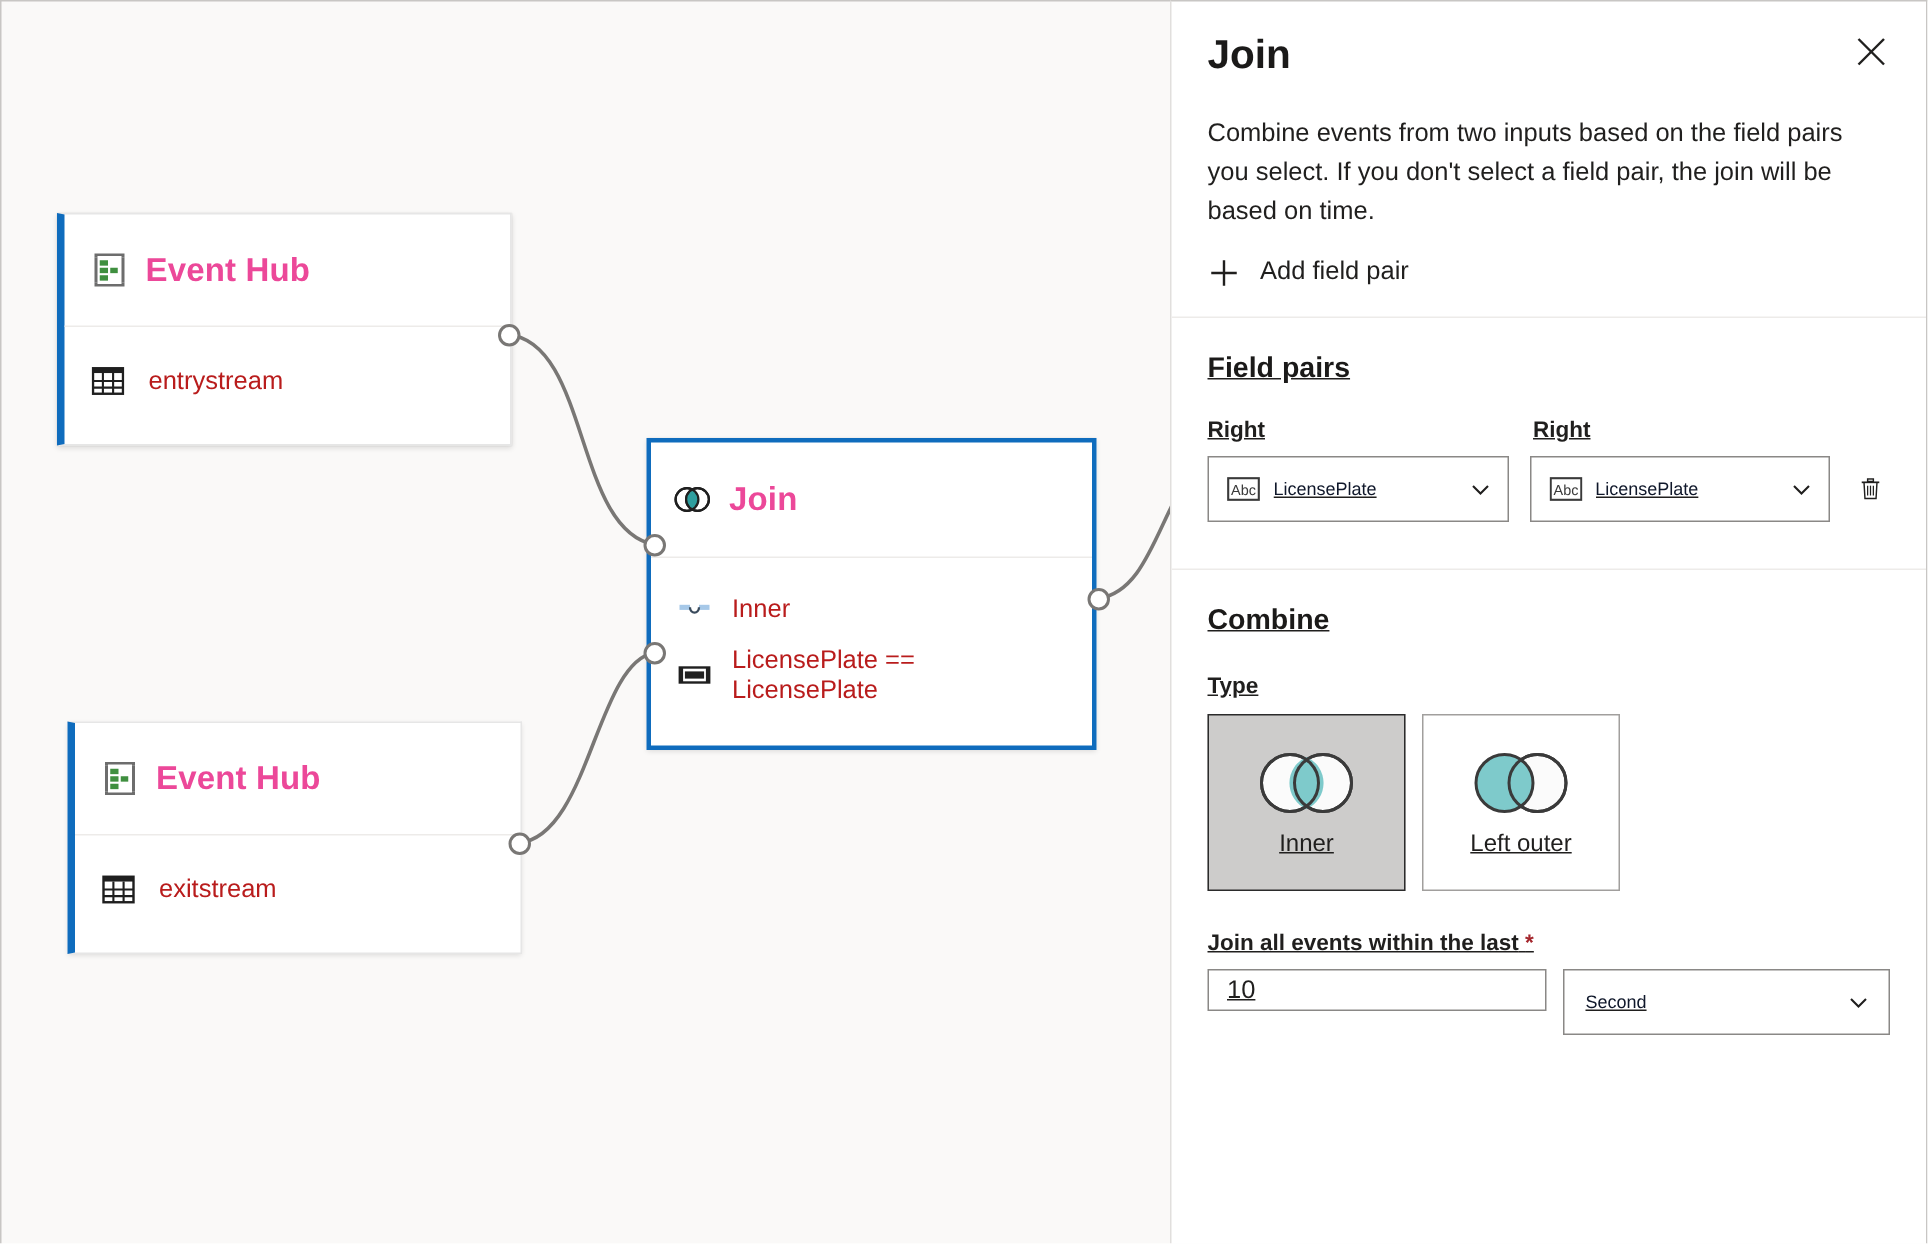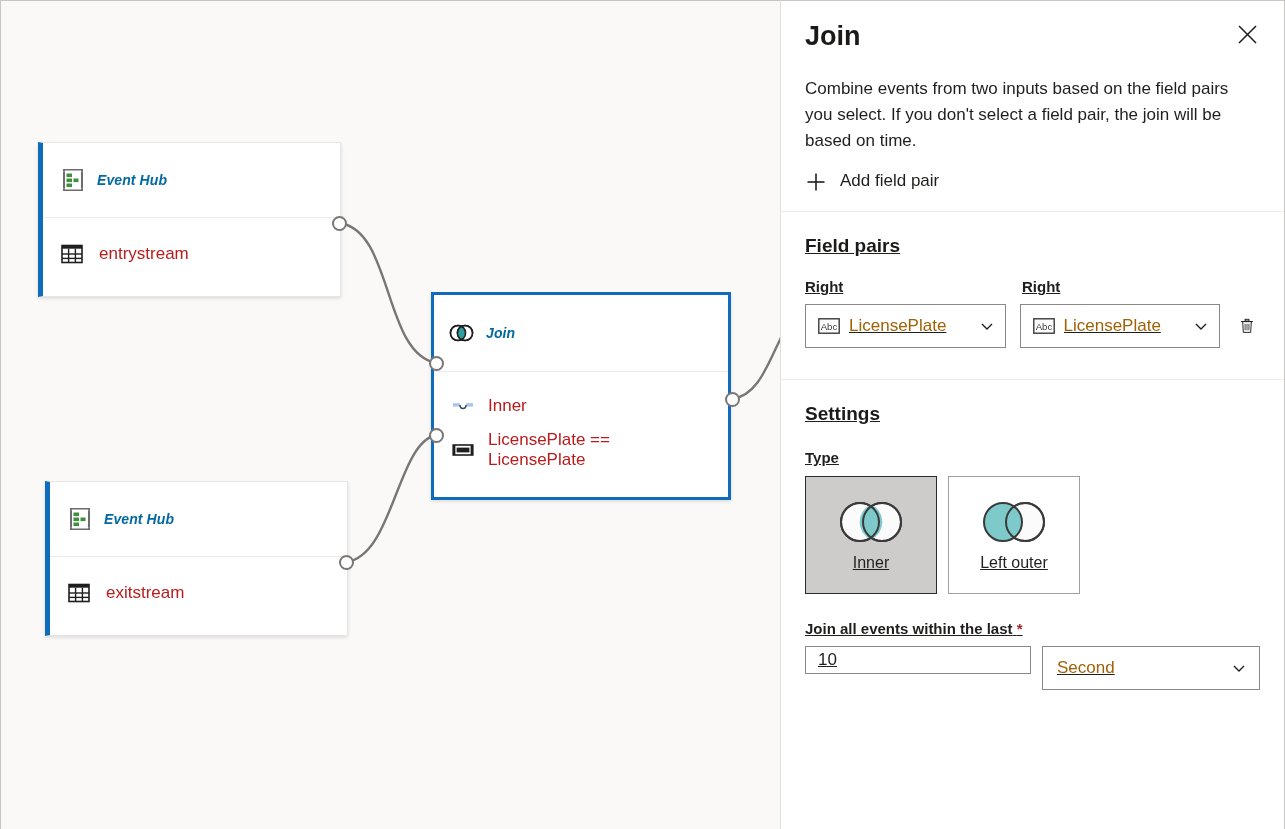--- a/index.html
+++ b/index.html
@@ -59,25 +59,24 @@
     display: flex;
     align-items: center;
     gap: 11px;
     padding: 0 18px;
     height: 51%;
     min-height: 56px;
   }
   .node.source .node-header { height: 74px; padding-left: 17px; }
   .node.selected .node-header { height: 76px; padding-left: 14px; }
   .node-title {
-    font-size: 14px;
+    font-size: 22px;
     font-weight: bold;
-    color: #0369a1;
+    color: #ec4899;
     letter-spacing: .1px;
-    font-style: italic;
   }
   .node-divider {
     height: 1px;
     background: #edebe9;
     margin: 0 0px;
   }
   .node-body {
     padding: 0 18px;
     display: flex;
     flex-direction: column;
@@ -193,22 +192,22 @@
     background: #ffffff;
     box-sizing: border-box;
     display: flex;
     align-items: center;
     padding: 0 10px 0 12px;
     gap: 9px;
     cursor: pointer;
   }
   .combo.field { width: 203px; }
   .combo-text {
-    font-size: 17px;
-    color: #a16207;
+    font-size: 12px;
+    color: #0f172a;
     flex: 1;
     white-space: nowrap;
     overflow: hidden;
   }
   .trash-btn {
     width: 26px; height: 32px;
     display: flex; align-items: center; justify-content: center;
     cursor: pointer;
     background: transparent; border: none;
   }
@@ -469,21 +468,21 @@
             <line x1="11" y1="8.5" x2="11" y2="18.8" stroke="#201f1e" stroke-width="1.3"></line>
             <line x1="14" y1="8.5" x2="14" y2="18.8" stroke="#201f1e" stroke-width="1.3"></line>
           </svg>
         </button>
       </div>
     </div>
 
     <div class="hr" style="margin-top:31px;"></div>
 
     <div class="section">
-      <h2 class="section-title">Settings</h2>
+      <h2 class="section-title">Combine</h2>
 
       <div class="field-label">Type</div>
 
       <div class="type-row">
         <div class="type-card selected">
           <span class="icon">
             <svg width="76" height="48" viewBox="0 0 76 48">
               <circle cx="27" cy="24" r="19" fill="#fbfbfb" stroke="#3a3a3a" stroke-width="2"></circle>
               <circle cx="49" cy="24" r="19" fill="#fbfbfb" stroke="#3a3a3a" stroke-width="2"></circle>
               <path d="M38 6.6 A19 19 0 0 1 38 41.4 A19 19 0 0 1 38 6.6 Z" fill="#7ecacb"></path>

